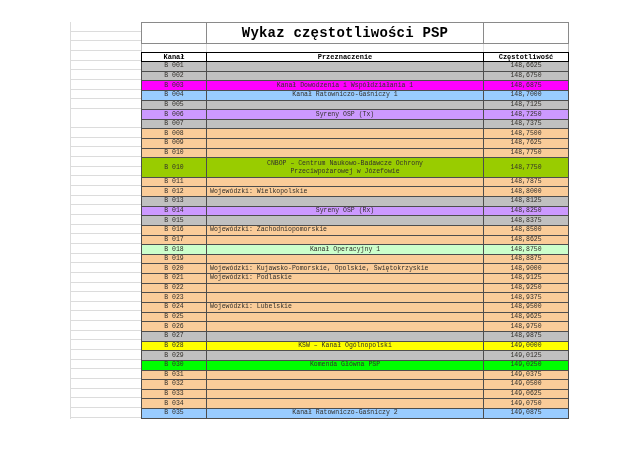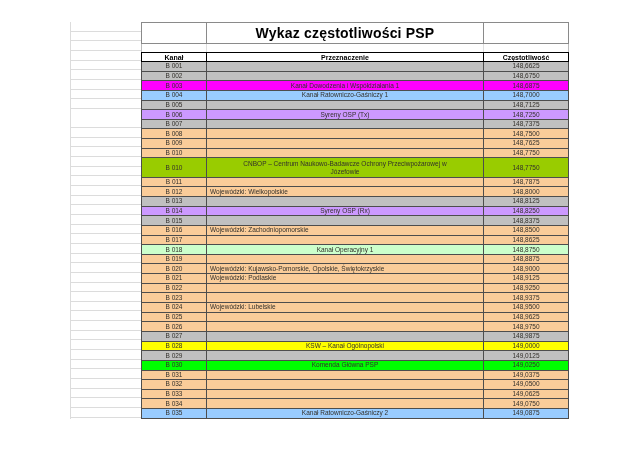--- a/index.html
+++ b/index.html
@@ -1,18 +1,18 @@
 <!DOCTYPE html>
 <html><head>
 <meta charset="utf-8">
 <style>
   html,body{margin:0;padding:0;background:#fff;}
   .page{
     position:relative;width:640px;height:452px;background:#ffffff;
-    font-family:Liberation Sans, sans-serif;overflow:hidden;
+    font-family:Liberation Mono, monospace;overflow:hidden;
   }
   
   .margin-grid{
     position:absolute;left:70px;top:22px;width:71px;height:397px;
     border-left:1px solid #dcdcdc;
     background:repeating-linear-gradient(to bottom,
       transparent 0, transparent 8.65px, #dcdcdc 8.65px, #dcdcdc 9.65px);
   }
   .tbl{position:absolute;left:141px;top:22px;width:428px;}
   .trow{display:flex;box-sizing:border-box;}

